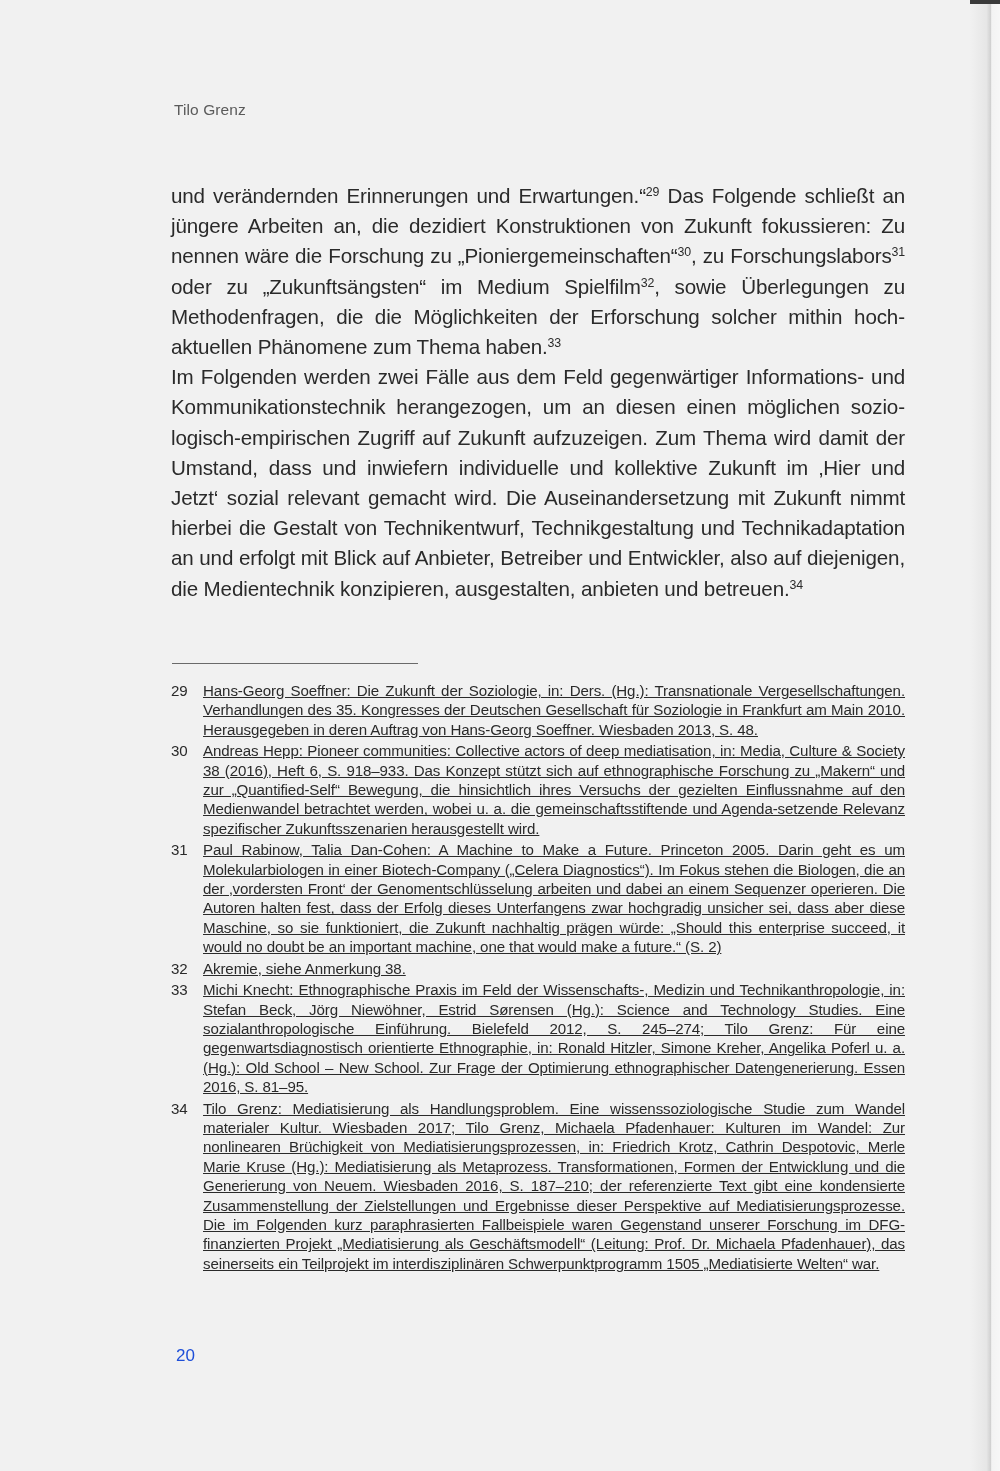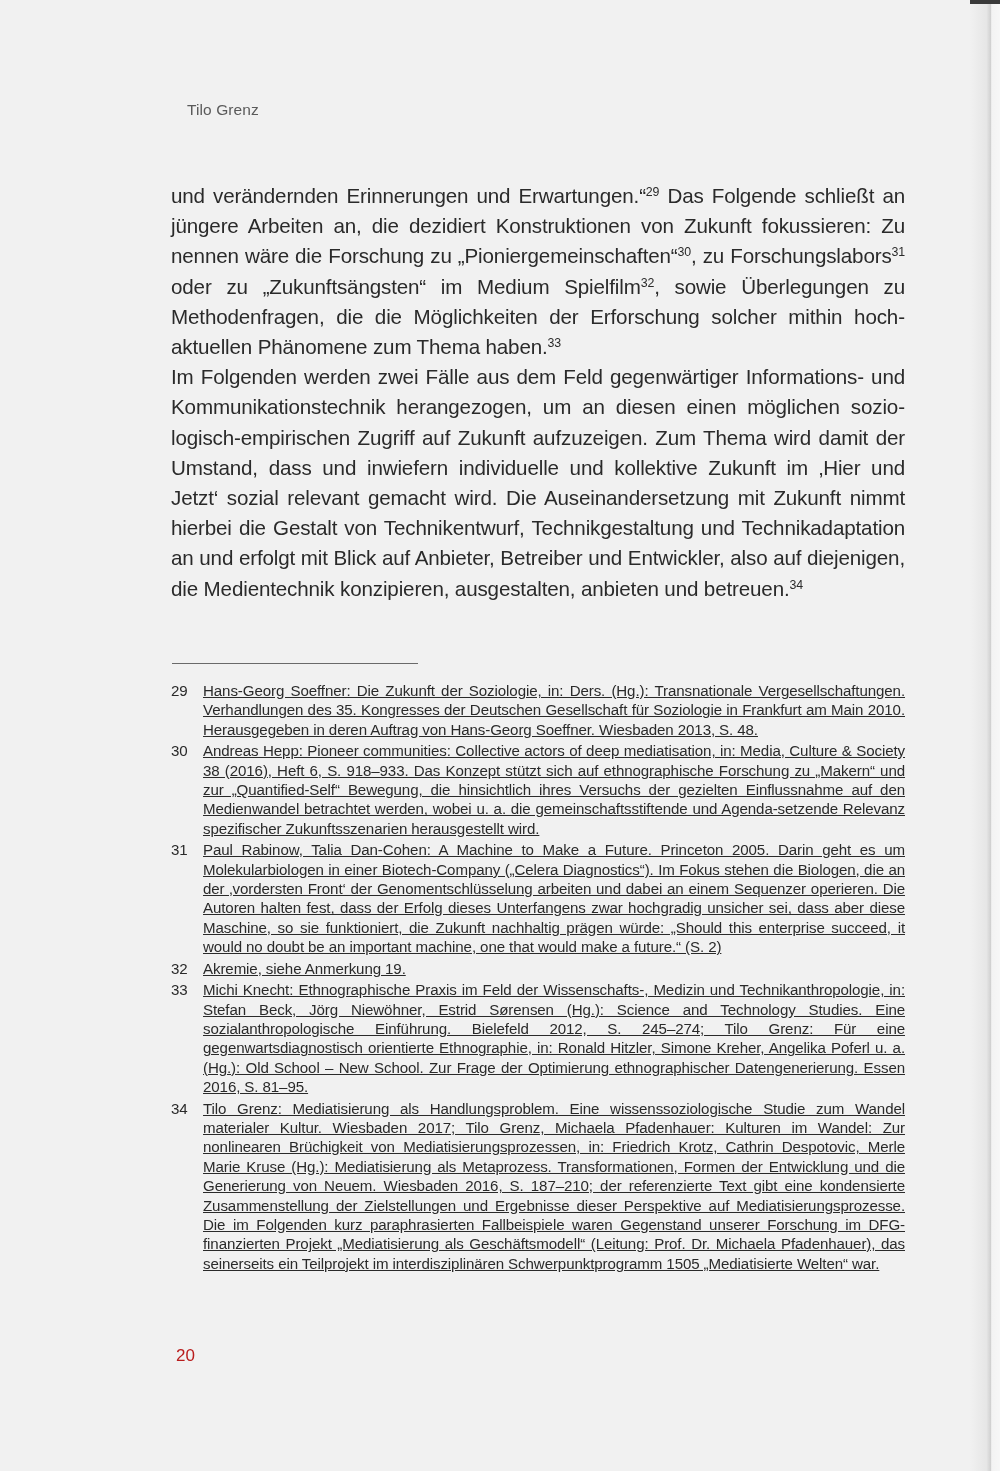--- a/index.html
+++ b/index.html
@@ -26,21 +26,21 @@
     .page-shadow-top {
       position: absolute;
       top: 0;
       right: 0;
       width: 30px;
       height: 4px;
       background: #3a3a3a;
     }
     .running-head {
       position: absolute;
-      left: 187px;
+      left: 174px;
       top: 101px;
       font-size: 15.5px;
       color: #5a5a5a;
       letter-spacing: 0.1px;
     }
     .body-text {
       position: absolute;
       left: 171px;
       top: 181px;
       width: 734px;
@@ -87,21 +87,21 @@
     .fn-text {
       flex: 1;
       text-align: justify;
       text-decoration: underline;
     }
     .page-number {
       position: absolute;
       left: 176px;
       top: 1346px;
       font-size: 17px;
-      color: #b91c1c;
+      color: #1d4ed8;
     }
   </style>
 </head>
 <body>
 
 <div class="page-shadow"></div>
 <div class="page-shadow-top"></div>
 
 <div class="running-head">Tilo Grenz</div>
 
@@ -120,21 +120,21 @@
   <div class="fn">
     <span class="fn-num">30</span>
     <span class="fn-text">Andreas Hepp: Pioneer communities: Collective actors of deep mediatisation, in: Media, Culture &amp; Society 38 (2016), Heft 6, S. 918–933. Das Konzept stützt sich auf ethnographische For­schung zu „Makern“ und zur „Quantified-Self“ Bewegung, die hinsichtlich ihres Versuchs der ge­zielten Einflussnahme auf den Medienwandel betrachtet werden, wobei u. a. die gemeinschafts­stiftende und Agenda-setzende Relevanz spezifischer Zukunftsszenarien herausgestellt wird.</span>
   </div>
   <div class="fn">
     <span class="fn-num">31</span>
     <span class="fn-text">Paul Rabinow, Talia Dan-Cohen: A Machine to Make a Future. Princeton 2005. Darin geht es um Molekularbiologen in einer Biotech-Company („Celera Diagnostics“). Im Fokus stehen die Biologen, die an der ‚vordersten Front‘ der Genomentschlüsselung arbeiten und dabei an einem Sequenzer operieren. Die Autoren halten fest, dass der Erfolg dieses Unterfangens zwar hoch­gradig unsicher sei, dass aber diese Maschine, so sie funktioniert, die Zukunft nachhaltig prägen würde: „Should this enterprise succeed, it would no doubt be an important machine, one that would make a future.“ (S. 2)</span>
   </div>
   <div class="fn">
     <span class="fn-num">32</span>
-    <span class="fn-text">Akremie, siehe Anmerkung 19.</span>
+    <span class="fn-text">Akremie, siehe Anmerkung 38.</span>
   </div>
   <div class="fn">
     <span class="fn-num">33</span>
     <span class="fn-text">Michi Knecht: Ethnographische Praxis im Feld der Wissenschafts-, Medizin und Technikanthro­pologie, in: Stefan Beck, Jörg Niewöhner, Estrid Sørensen (Hg.): Science and Technology Stu­dies. Eine sozialanthropologische Einführung. Bielefeld 2012, S. 245–274; Tilo Grenz: Für eine gegenwartsdiagnostisch orientierte Ethnographie, in: Ronald Hitzler, Simone Kreher, Angelika Po­ferl u. a. (Hg.): Old School – New School. Zur Frage der Optimierung ethnographischer Daten­generierung. Essen 2016, S. 81–95.</span>
   </div>
   <div class="fn">
     <span class="fn-num">34</span>
     <span class="fn-text">Tilo Grenz: Mediatisierung als Handlungsproblem. Eine wissenssoziologische Studie zum Wan­del materialer Kultur. Wiesbaden 2017; Tilo Grenz, Michaela Pfadenhauer: Kulturen im Wandel: Zur nonlinearen Brüchigkeit von Mediatisierungsprozessen, in: Friedrich Krotz, Cathrin Despot­ovic, Merle Marie Kruse (Hg.): Mediatisierung als Metaprozess. Transformationen, Formen der Entwicklung und die Generierung von Neuem. Wiesbaden 2016, S. 187–210; der referenzierte Text gibt eine kondensierte Zusammenstellung der Zielstellungen und Ergebnisse dieser Pers­pektive auf Mediatisierungsprozesse. Die im Folgenden kurz paraphrasierten Fallbeispiele waren Gegenstand unserer Forschung im DFG-finanzierten Projekt „Mediatisierung als Geschäftsmo­dell“ (Leitung: Prof. Dr. Michaela Pfadenhauer), das seinerseits ein Teilprojekt im interdisziplinären Schwerpunktprogramm 1505 „Mediatisierte Welten“ war.</span>
   </div>
 </div>

